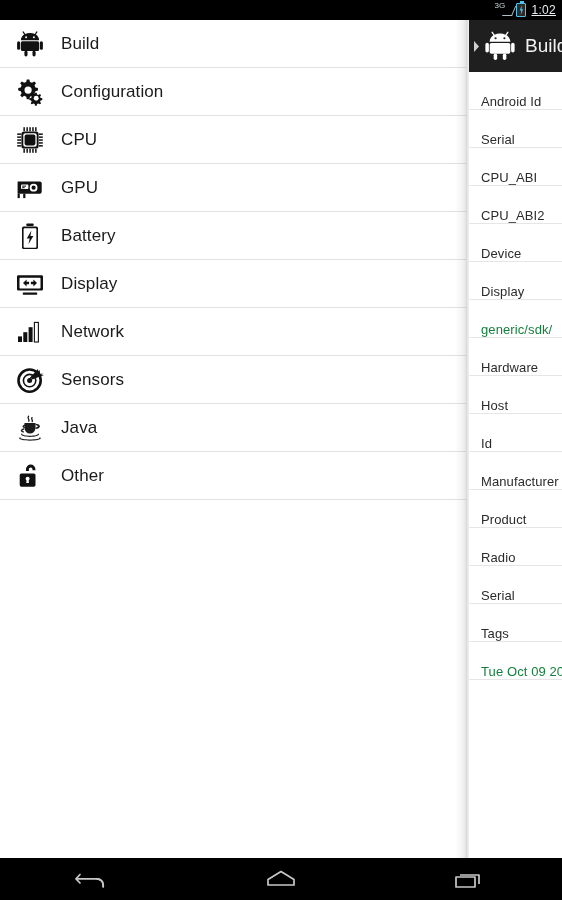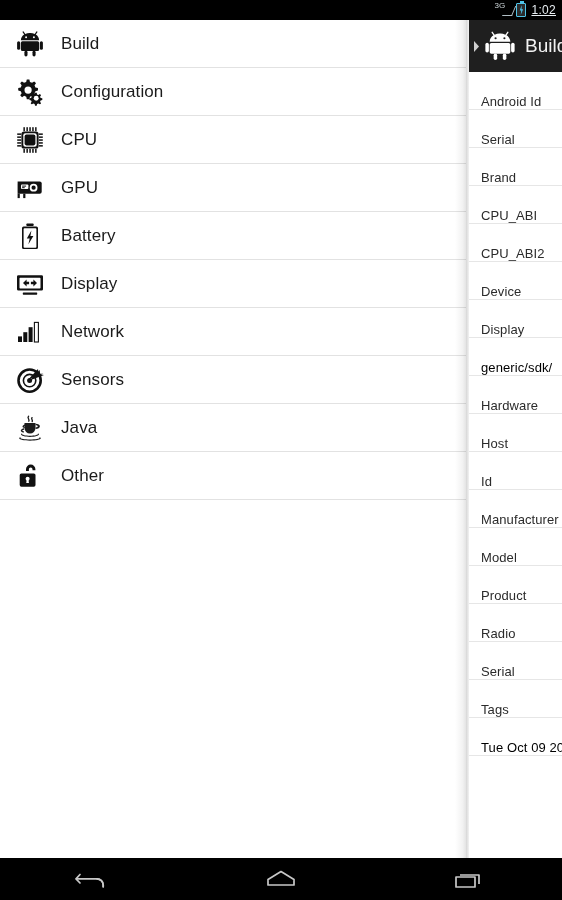--- a/index.html
+++ b/index.html
@@ -88,21 +88,21 @@
   }
   .drawer-list{position:relative;height:786px;overflow:hidden;background:#fff;}
   .drow{
     position:relative;height:38px;display:flex;align-items:flex-end;
     border-bottom:1px solid #e6e6e6;padding-left:12px;box-sizing:border-box;
     background:#fff;
   }
   .drow .dlbl{
     font-size:13px;color:#2b2b2b;white-space:nowrap;letter-spacing:.1px;
   }
-  .drow.value .dlbl{color:#000000;}
+  .drow.value .dlbl{color:#15803d;}
 
   
   .navbar{
     position:absolute;left:0;bottom:0;width:562px;height:42px;background:#000;z-index:70;
     display:flex;align-items:center;justify-content:space-around;
   }
   .navbtn{width:70px;height:42px;display:flex;align-items:center;justify-content:center;}
   .navbtn svg{display:block;}
 </style>
 </head>
@@ -332,23 +332,20 @@
     </div>
 
     <div class="drawer-list">
       <div class="drow">
           <span class="dlbl">Android Id</span>
         </div>
       <div class="drow">
           <span class="dlbl">Serial</span>
         </div>
       <div class="drow">
-          <span class="dlbl">Brand</span>
-        </div>
-      <div class="drow">
           <span class="dlbl">CPU_ABI</span>
         </div>
       <div class="drow">
           <span class="dlbl">CPU_ABI2</span>
         </div>
       <div class="drow">
           <span class="dlbl">Device</span>
         </div>
       <div class="drow">
           <span class="dlbl">Display</span>
@@ -360,23 +357,20 @@
           <span class="dlbl">Hardware</span>
         </div>
       <div class="drow">
           <span class="dlbl">Host</span>
         </div>
       <div class="drow">
           <span class="dlbl">Id</span>
         </div>
       <div class="drow">
           <span class="dlbl">Manufacturer</span>
-        </div>
-      <div class="drow">
-          <span class="dlbl">Model</span>
         </div>
       <div class="drow">
           <span class="dlbl">Product</span>
         </div>
       <div class="drow">
           <span class="dlbl">Radio</span>
         </div>
       <div class="drow">
           <span class="dlbl">Serial</span>
         </div>

